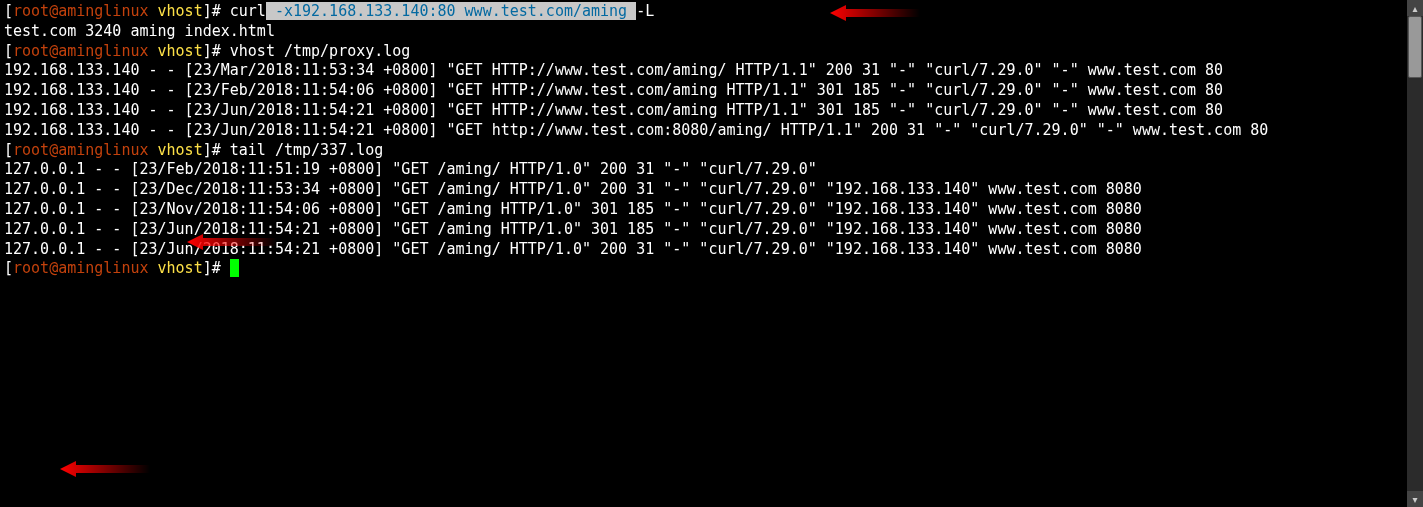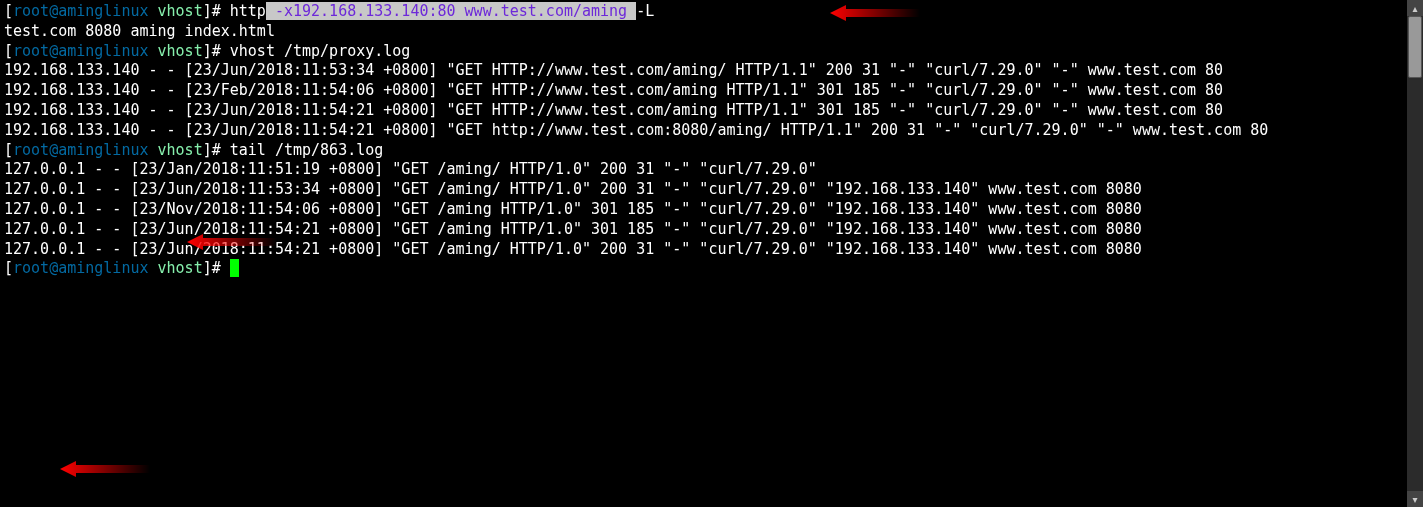--- a/index.html
+++ b/index.html
@@ -16,26 +16,26 @@
     line-height: 19.8px;
     color: #fff;
     white-space: pre-wrap;
     word-break: break-all;
     padding: 2px 4px;
     position: relative;
     width: 1398px;
     height: 503px;
     box-sizing: border-box;
   }
-  .prompt-root { color: #0369a1; }
-  .prompt-path { color: #86efac; }
+  .prompt-root { color: #c2410c; }
+  .prompt-path { color: #fde047; }
   .prompt-tilde { color: #fff; }
   .selected {
     background: #c8c8c8;
-    color: #6d28d9;
+    color: #0369a1;
   }
   .cursor {
     display: inline-block;
     width: 9px;
     height: 18px;
     background: #00ff00;
     vertical-align: text-bottom;
   }
   .scrollbar {
     position: absolute;
@@ -68,30 +68,30 @@
     display:flex;
     align-items:center;
     justify-content:center;
     color:#ccc;
     font-size:10px;
   }
 </style>
 </head>
 <body>
 
-<div class="terminal" id="term"><span class="prompt-tilde">[</span><span class="prompt-root">root@aminglinux</span><span class="prompt-path"> vhost</span><span class="prompt-tilde">]# </span><span>http</span><span class="selected"> -x192.168.133.140:80 www.test.com/aming </span><span>-L</span>
-<span>test.com 8080 aming index.html</span>
+<div class="terminal" id="term"><span class="prompt-tilde">[</span><span class="prompt-root">root@aminglinux</span><span class="prompt-path"> vhost</span><span class="prompt-tilde">]# </span><span>curl</span><span class="selected"> -x192.168.133.140:80 www.test.com/aming </span><span>-L</span>
+<span>test.com 3240 aming index.html</span>
 <span class="prompt-tilde">[</span><span class="prompt-root">root@aminglinux</span><span class="prompt-path"> vhost</span><span class="prompt-tilde">]# </span><span>vhost /tmp/proxy.log</span>
-<span>192.168.133.140 - - [23/Jun/2018:11:53:34 +0800] "GET HTTP://www.test.com/aming/ HTTP/1.1" 200 31 "-" "curl/7.29.0" "-" www.test.com 80</span>
+<span>192.168.133.140 - - [23/Mar/2018:11:53:34 +0800] "GET HTTP://www.test.com/aming/ HTTP/1.1" 200 31 "-" "curl/7.29.0" "-" www.test.com 80</span>
 <span>192.168.133.140 - - [23/Feb/2018:11:54:06 +0800] "GET HTTP://www.test.com/aming HTTP/1.1" 301 185 "-" "curl/7.29.0" "-" www.test.com 80</span>
 <span>192.168.133.140 - - [23/Jun/2018:11:54:21 +0800] "GET HTTP://www.test.com/aming HTTP/1.1" 301 185 "-" "curl/7.29.0" "-" www.test.com 80</span>
 <span>192.168.133.140 - - [23/Jun/2018:11:54:21 +0800] "GET http://www.test.com:8080/aming/ HTTP/1.1" 200 31 "-" "curl/7.29.0" "-" www.test.com 80</span>
-<span class="prompt-tilde">[</span><span class="prompt-root">root@aminglinux</span><span class="prompt-path"> vhost</span><span class="prompt-tilde">]# </span><span>tail /tmp/863.log</span>
-<span>127.0.0.1 - - [23/Jan/2018:11:51:19 +0800] "GET /aming/ HTTP/1.0" 200 31 "-" "curl/7.29.0"</span>
-<span>127.0.0.1 - - [23/Jun/2018:11:53:34 +0800] "GET /aming/ HTTP/1.0" 200 31 "-" "curl/7.29.0" "192.168.133.140" www.test.com 8080</span>
+<span class="prompt-tilde">[</span><span class="prompt-root">root@aminglinux</span><span class="prompt-path"> vhost</span><span class="prompt-tilde">]# </span><span>tail /tmp/337.log</span>
+<span>127.0.0.1 - - [23/Feb/2018:11:51:19 +0800] "GET /aming/ HTTP/1.0" 200 31 "-" "curl/7.29.0"</span>
+<span>127.0.0.1 - - [23/Dec/2018:11:53:34 +0800] "GET /aming/ HTTP/1.0" 200 31 "-" "curl/7.29.0" "192.168.133.140" www.test.com 8080</span>
 <span>127.0.0.1 - - [23/Nov/2018:11:54:06 +0800] "GET /aming HTTP/1.0" 301 185 "-" "curl/7.29.0" "192.168.133.140" www.test.com 8080</span>
 <span>127.0.0.1 - - [23/Jun/2018:11:54:21 +0800] "GET /aming HTTP/1.0" 301 185 "-" "curl/7.29.0" "192.168.133.140" www.test.com 8080</span>
 <span>127.0.0.1 - - [23/Jun/2018:11:54:21 +0800] "GET /aming/ HTTP/1.0" 200 31 "-" "curl/7.29.0" "192.168.133.140" www.test.com 8080</span>
 <span class="prompt-tilde">[</span><span class="prompt-root">root@aminglinux</span><span class="prompt-path"> vhost</span><span class="prompt-tilde">]# </span><span class="cursor"></span>
 </div>
 
 <div class="scrollbar">
   <div class="scrollbar-btn" style="top:0">▴</div>
   <div class="scrollbar-thumb" style="top:16px"></div>
   <div class="scrollbar-btn" style="bottom:0">▾</div>

